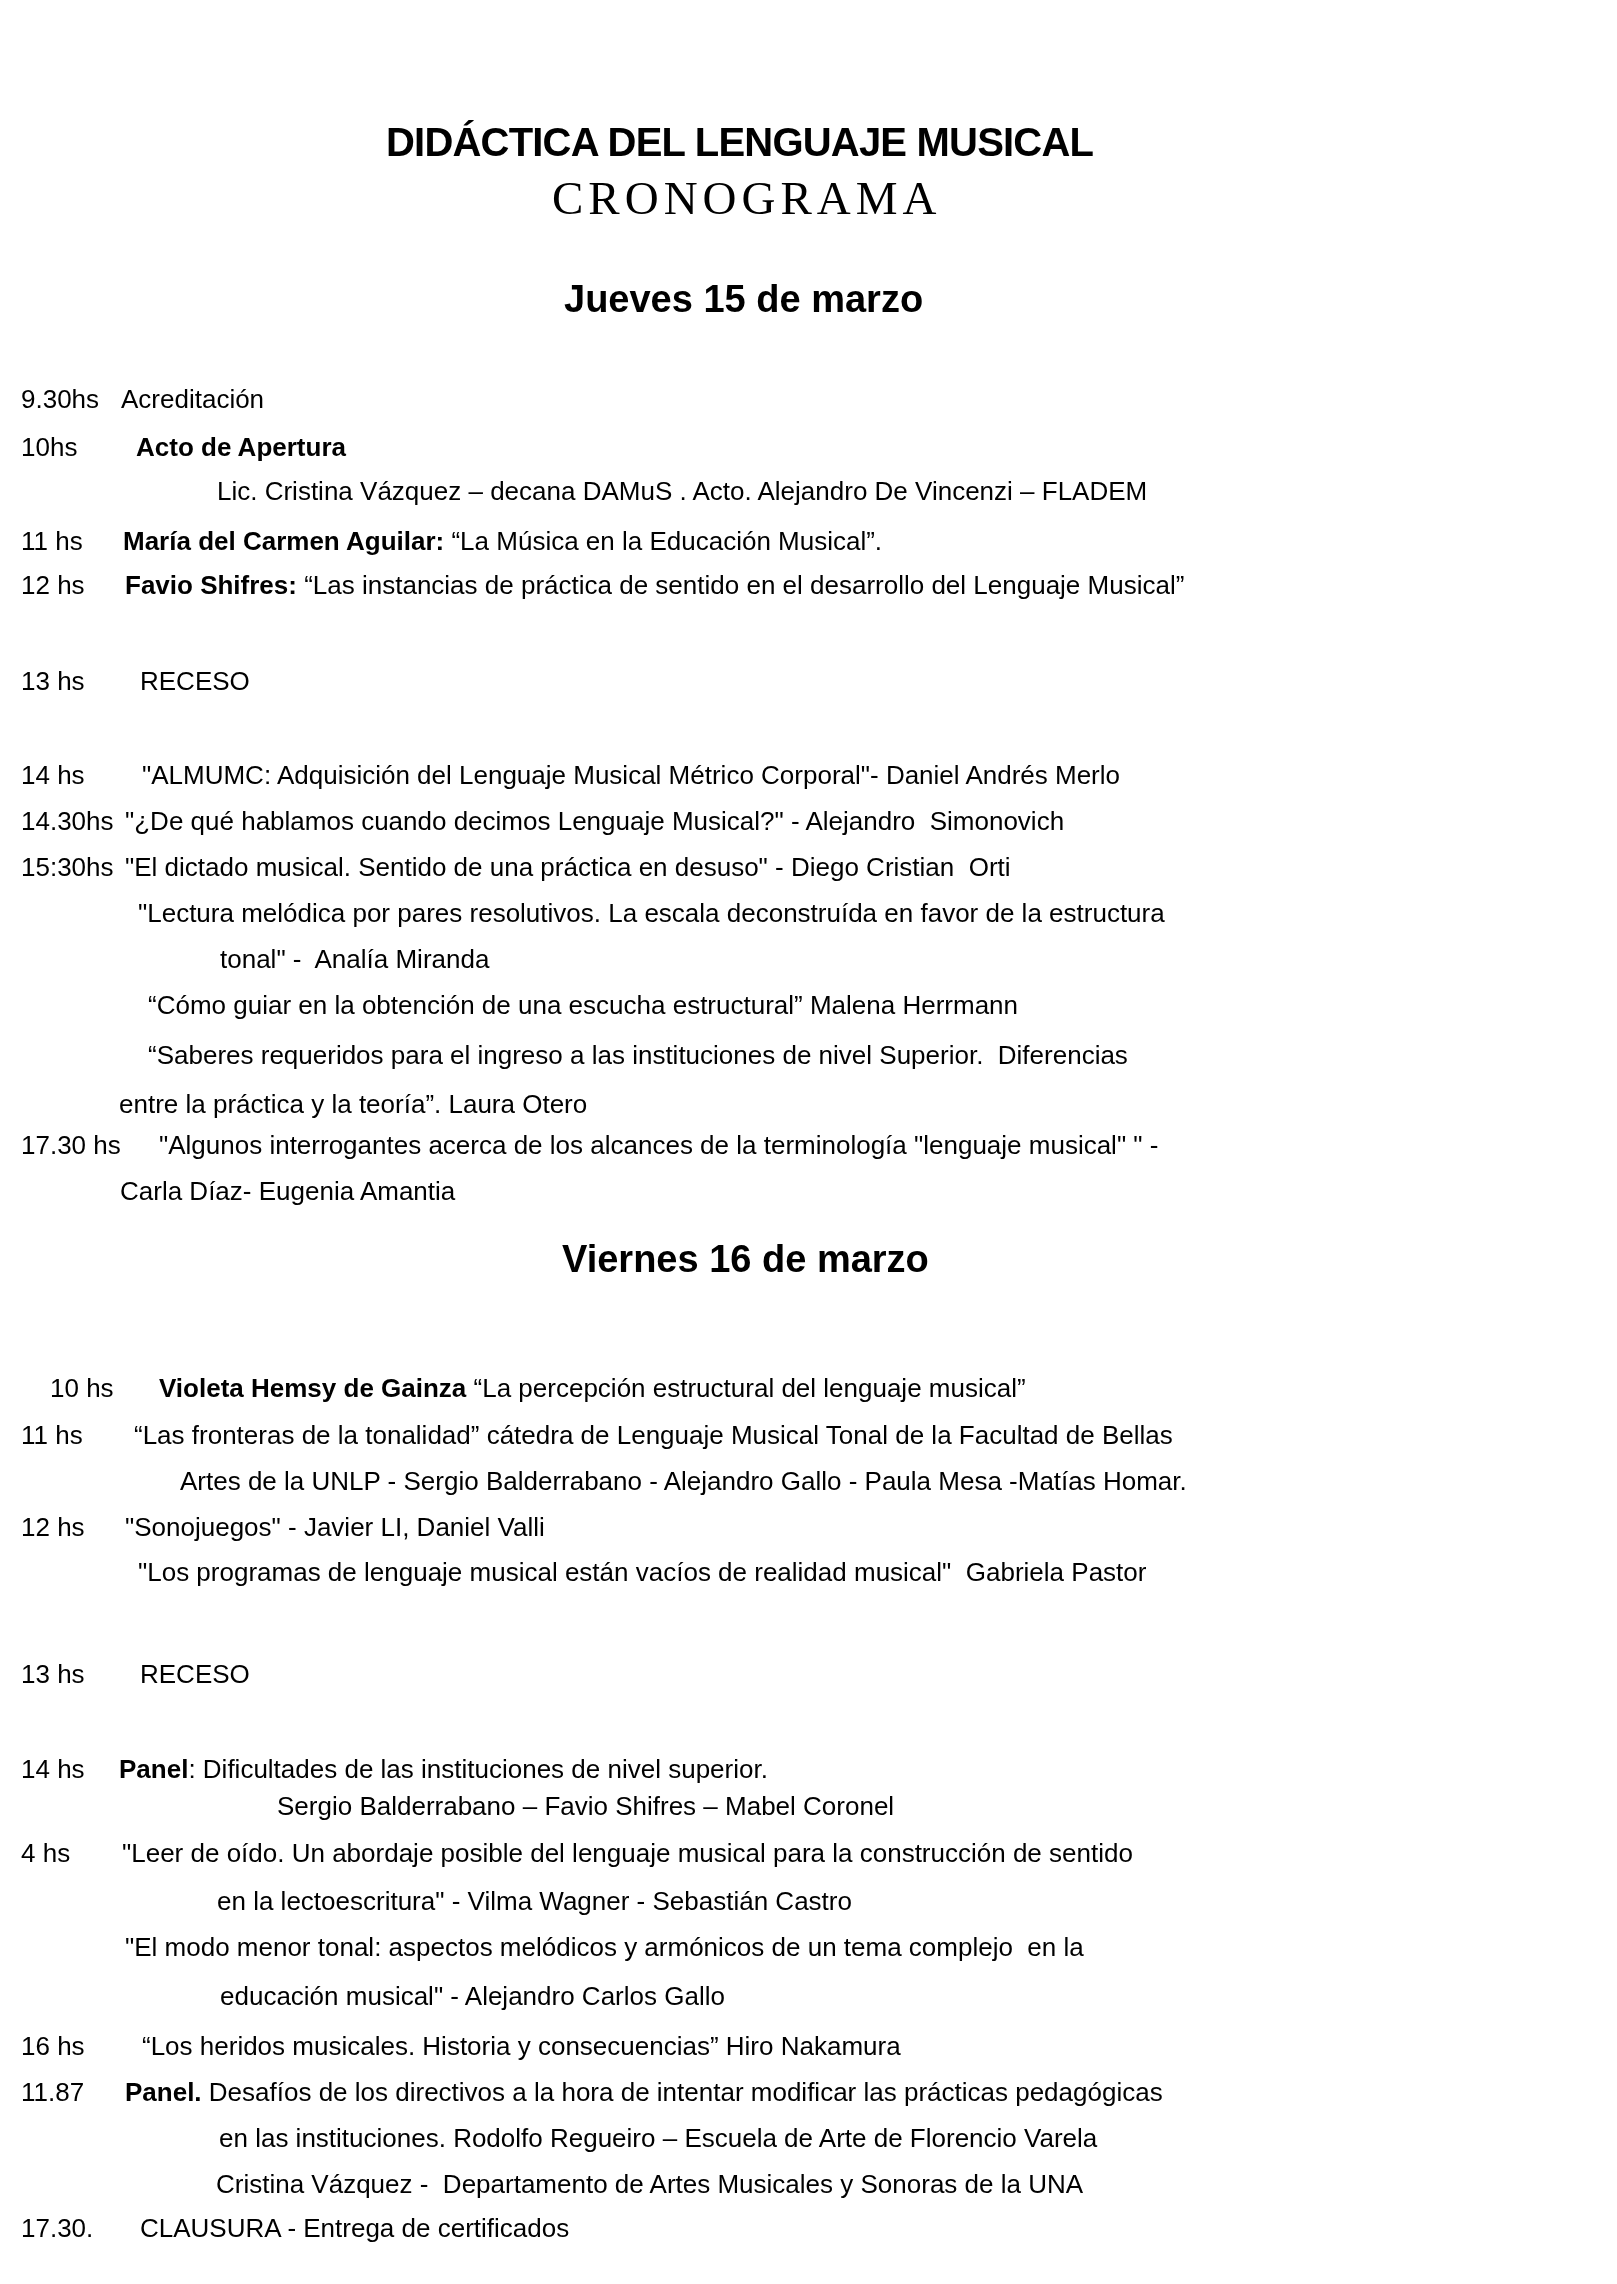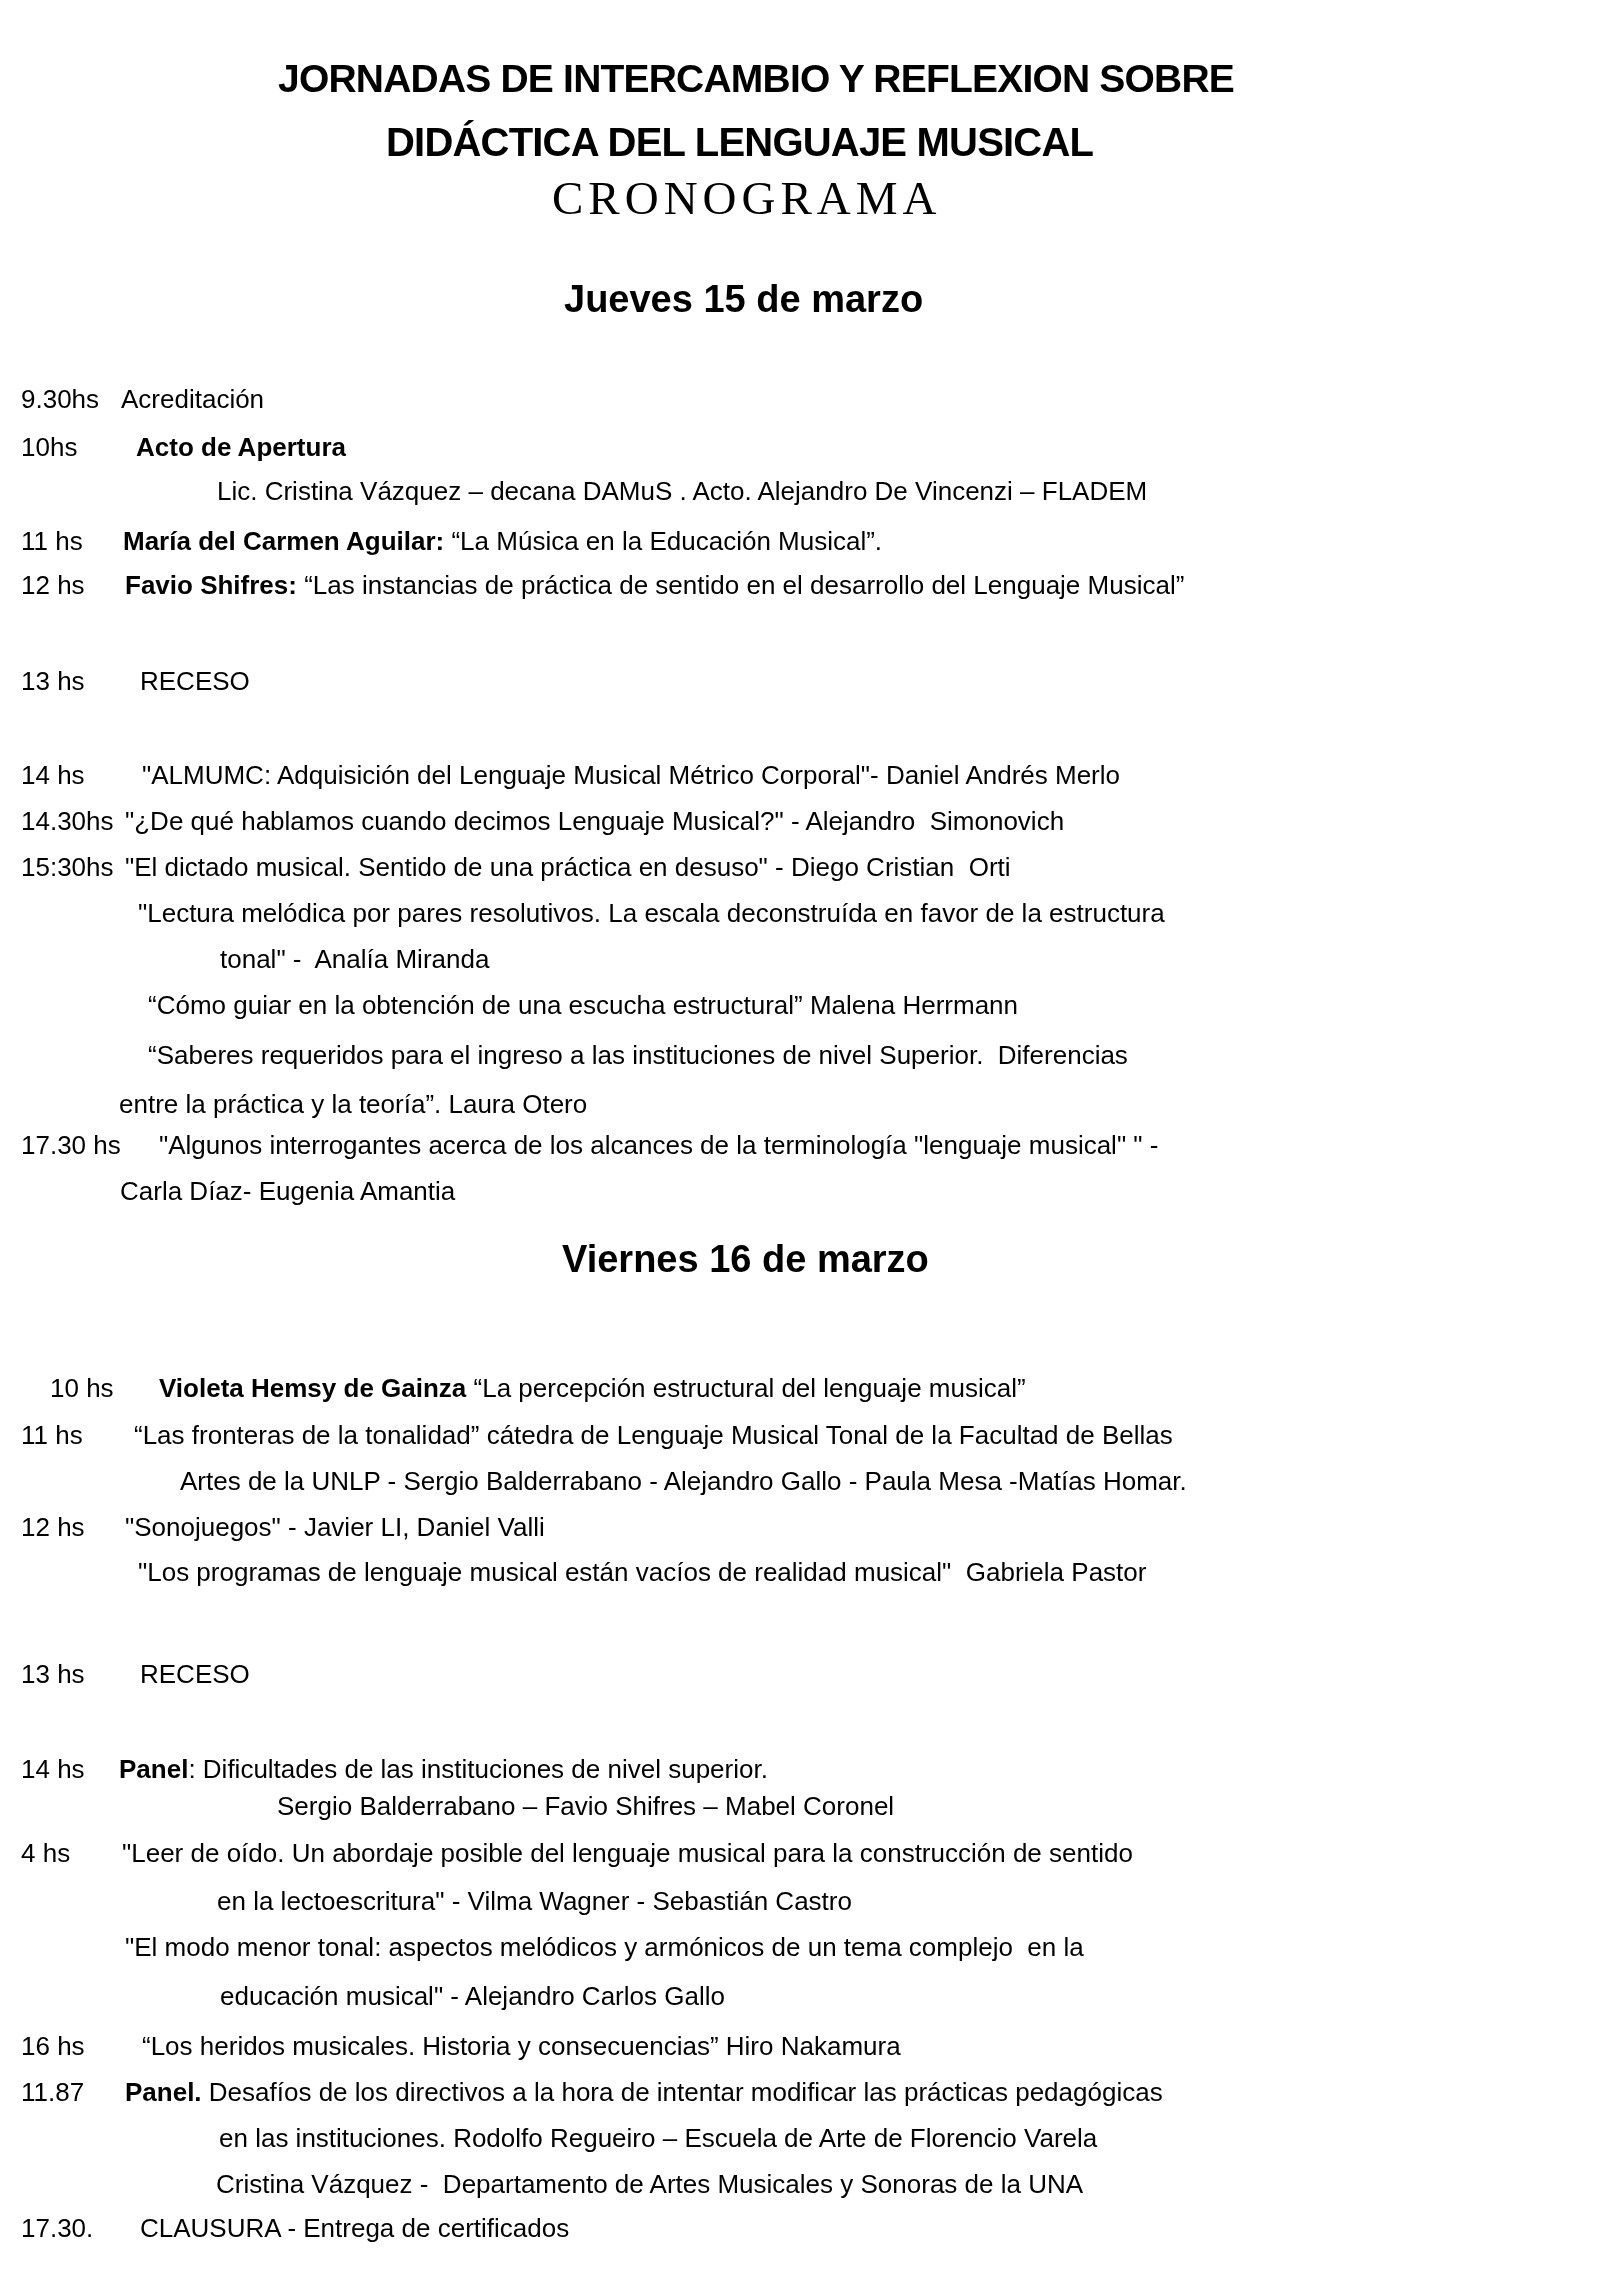--- a/index.html
+++ b/index.html
@@ -21,21 +21,20 @@
   .row{position:absolute;left:0;width:100%;height:43px;}
   .time{position:absolute;left:21px;top:0;white-space:pre;}
   .content{position:absolute;top:0;white-space:pre;}
   .content b{font-weight:bold;}
 </style>
 </head>
 <body>
 
 <div id="page">
 
-  <div class="abs doc-title" style="left:278px; top:57px;">JORNADAS DE INTERCAMBIO Y REFLEXION SOBRE</div>
 
   <div class="abs doc-title2" style="left:386px; top:120px;">DIDÁCTICA DEL LENGUAJE MUSICAL</div>
 
   <div class="abs doc-subtitle" style="left:552px; top:171px;">CRONOGRAMA</div>
 
   <div class="abs day-heading" id="heading-0" style="top: 278px; left: 564px;">Jueves 15 de marzo</div>
 
   <div class="abs day-heading" id="heading-1" style="top: 1238px; left: 562px;">Viernes 16 de marzo</div>
 
   <div id="rows">

